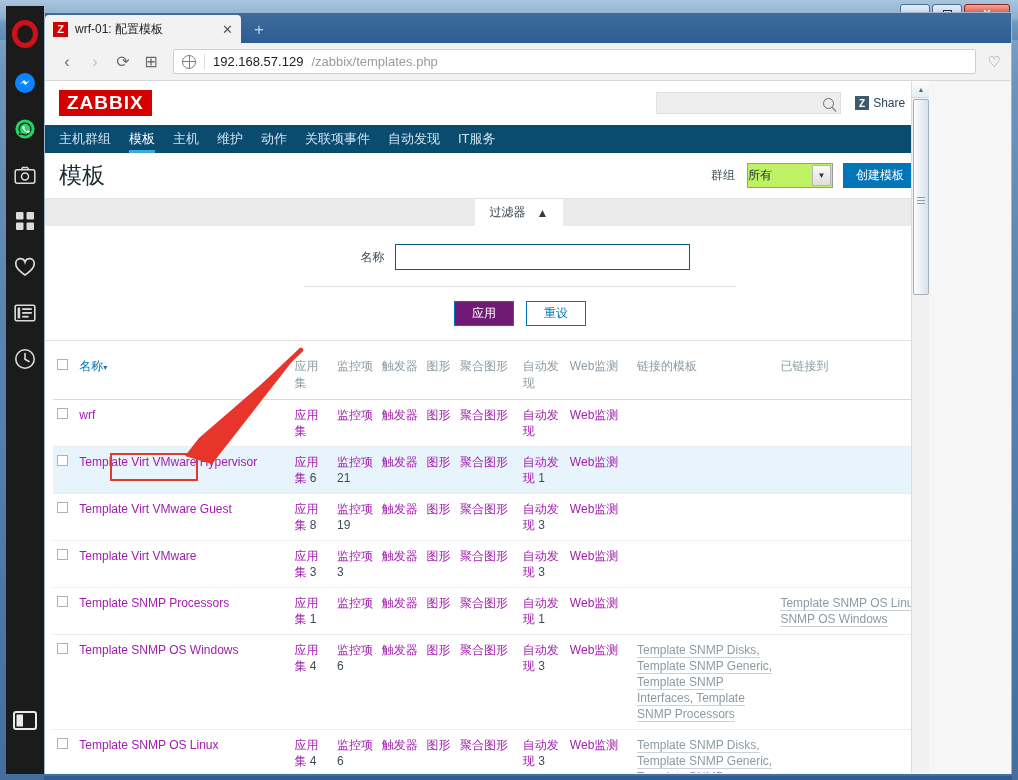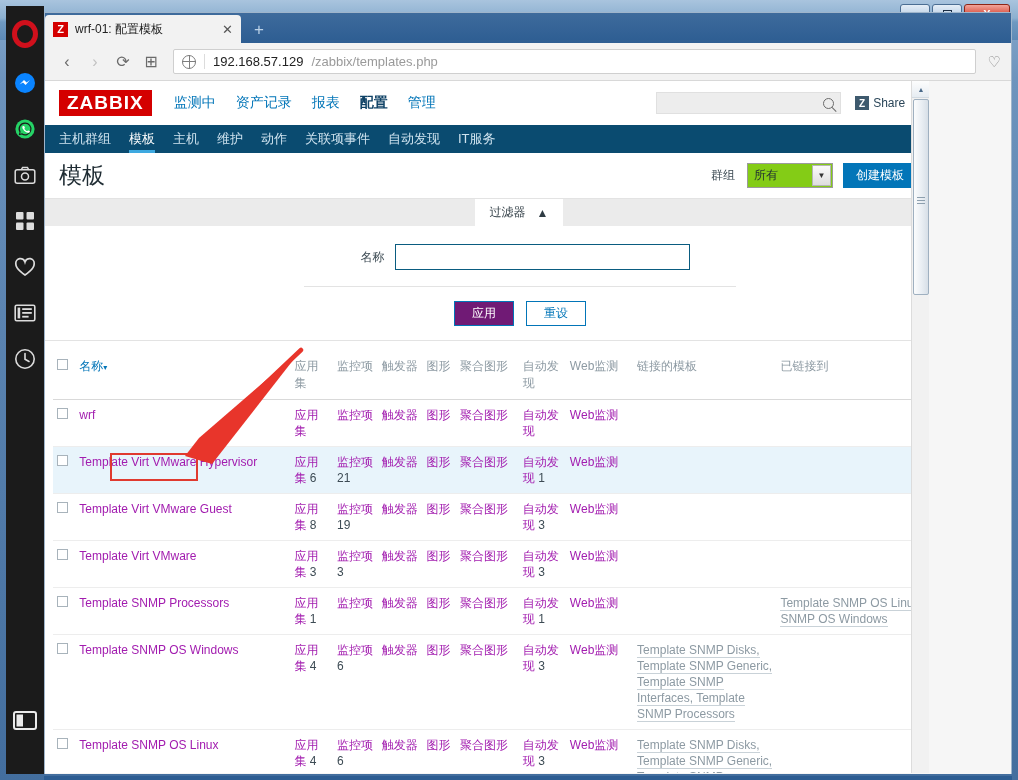--- a/index.html
+++ b/index.html
@@ -121,21 +121,21 @@
   .sub-item:first-child.active:after { left:0; }
   #sub-user { margin-left:auto; font-size:12px; color:#7ea6bf; display:flex; align-items:center;margin-top:16px; }
 
   
   #title-bar { height:46px; background:#fff; display:flex; align-items:center;
                padding:0 14px; border-bottom:1px solid #e3e3e3; }
   #page-title { font-size:23px; color:#1f2c33; font-weight:normal; }
   #title-right { margin-left:auto; display:flex; align-items:center; gap:10px; }
   .lbl-group { font-size:12px; color:#3d4b54; margin-right:2px; }
   .sel-wrap { position:relative; width:86px; height:25px; border:1px solid #9b9b9b;
-              background:#84cc16; display:flex; align-items:center; padding-left:6px; }
+              background:#bef264; display:flex; align-items:center; }
   .sel-wrap span.v { font-size:12px; color:#1f2c33; }
   .sel-arrow { position:absolute; right:1px; top:1px; width:19px; height:21px;
                background:linear-gradient(180deg,#fafafa,#dedede); border:1px solid #b5b5b5;
                display:flex; align-items:center; justify-content:center; font-size:8px; color:#333; }
   .btn-blue { background:#0275b8; color:#fff; font-size:12px; height:25px; padding:0 12px;
               border:1px solid #0275b8; display:flex; align-items:center; }
   .btn-ghost { background:#bef264; color:#0275b8; font-size:12px; height:25px; padding:0 14px;
                border:1px solid #0275b8; display:flex; align-items:center; }
 
   
@@ -297,27 +297,20 @@
         <span class="url-path">/zabbix/templates.php</span>
       </div>
       <div class="heart">♡</div>
     </div>
 
     <div id="viewport">
       <div id="page">
 
         <div id="zx-head">
           <span class="zx-logo">ZABBIX</span>
-          <div id="zx-menu">
-            <span class="zx-menu-item">监测中</span>
-            <span class="zx-menu-item">资产记录</span>
-            <span class="zx-menu-item">报表</span>
-            <span class="zx-menu-item active">配置</span>
-            <span class="zx-menu-item">管理</span>
-          </div>
           <div id="zx-head-right">
             <div id="zx-search">
               <span class="mag"></span>
             </div>
             <div class="zshare">
               <span class="zbox">Z</span>
               <span>Share</span>
             </div>
             <span class="hicon">?</span>
             <span class="person"></span>

